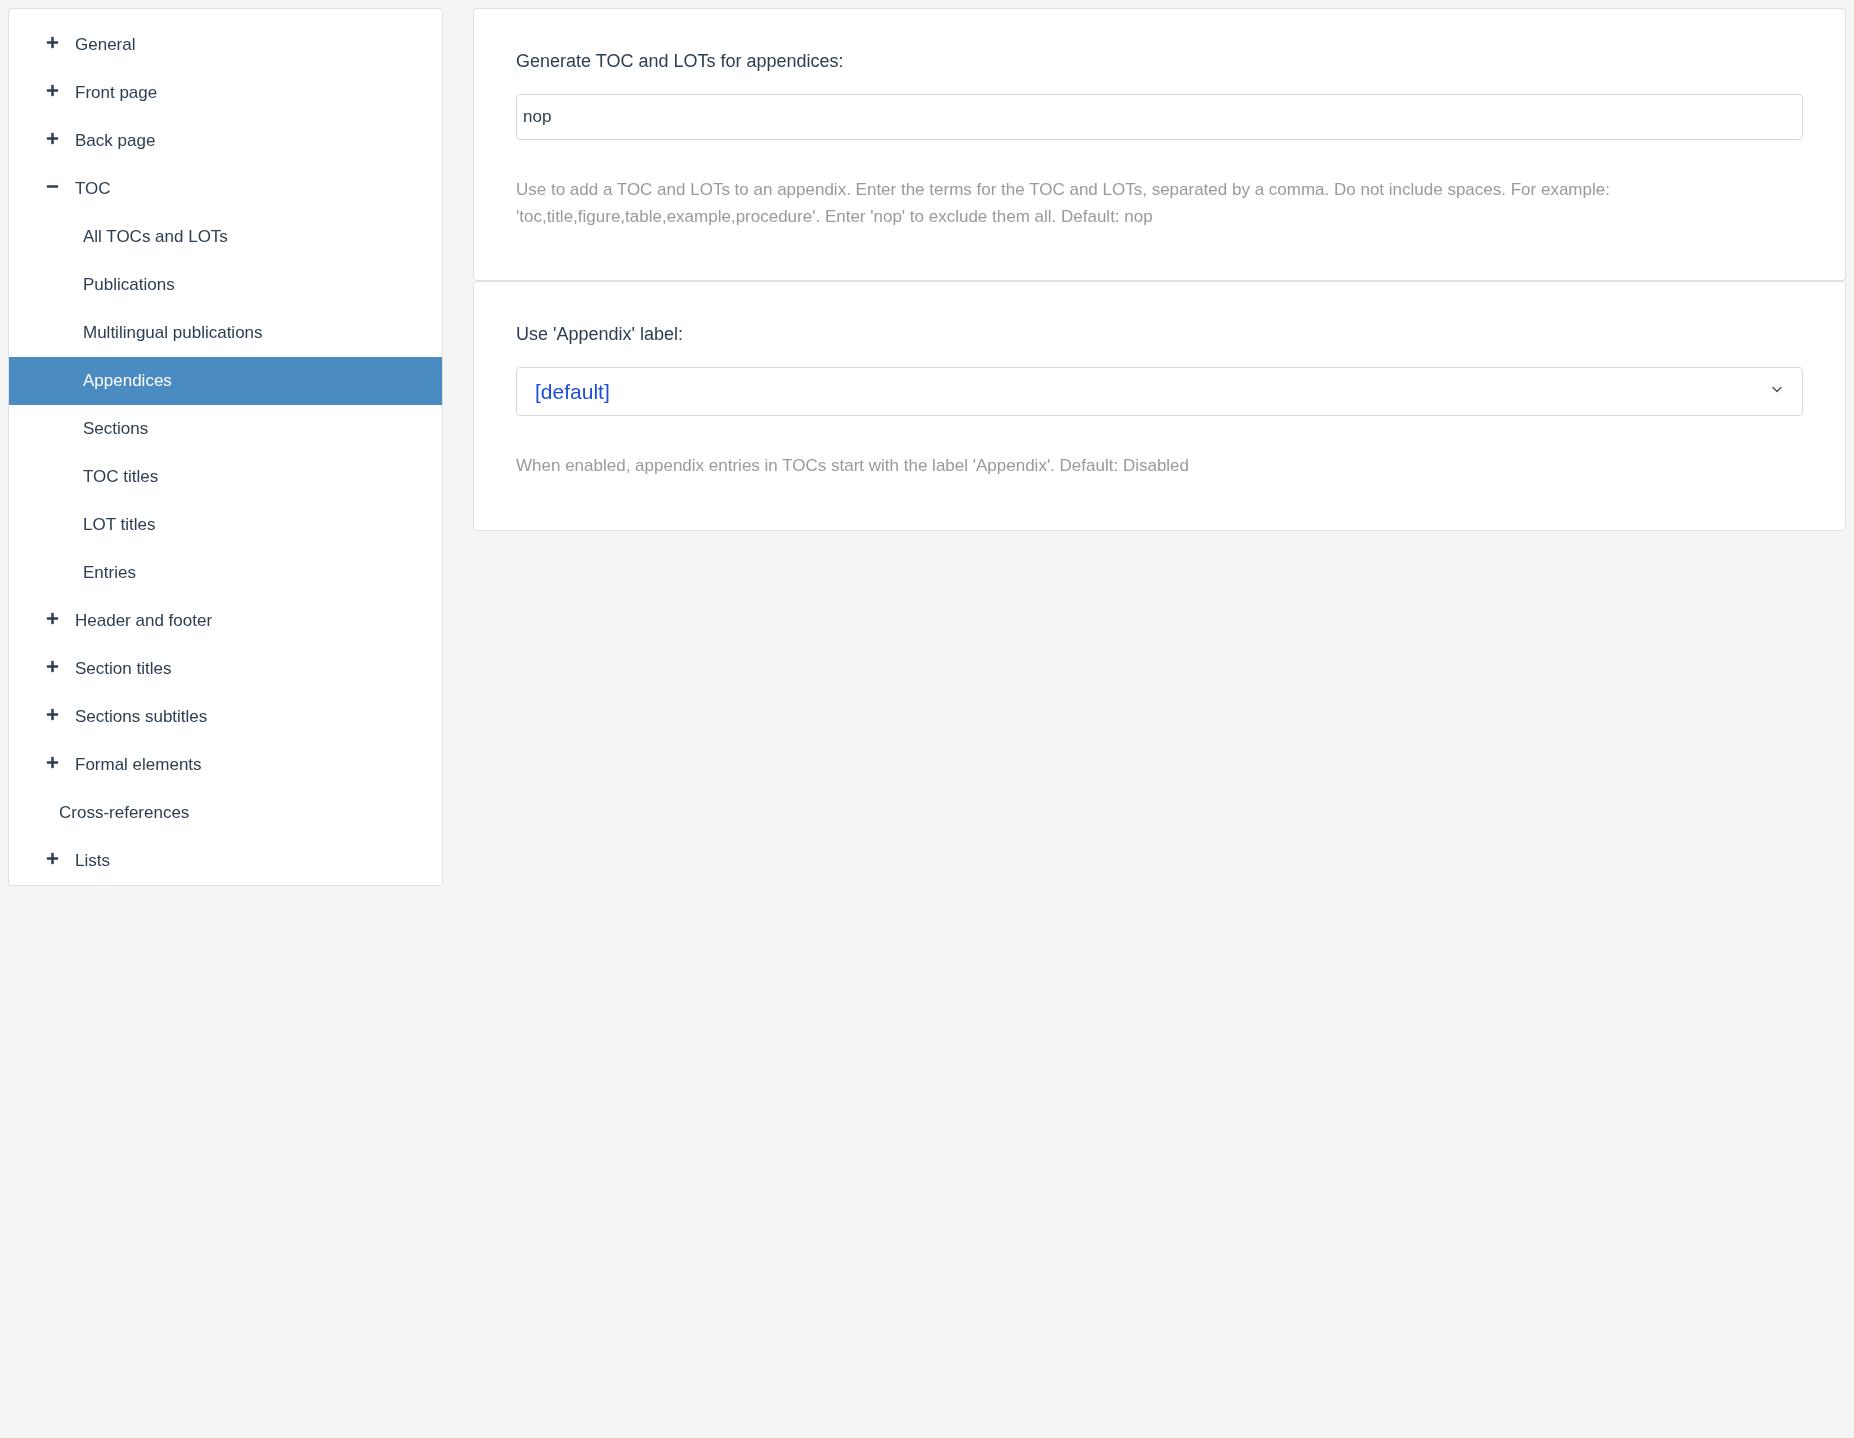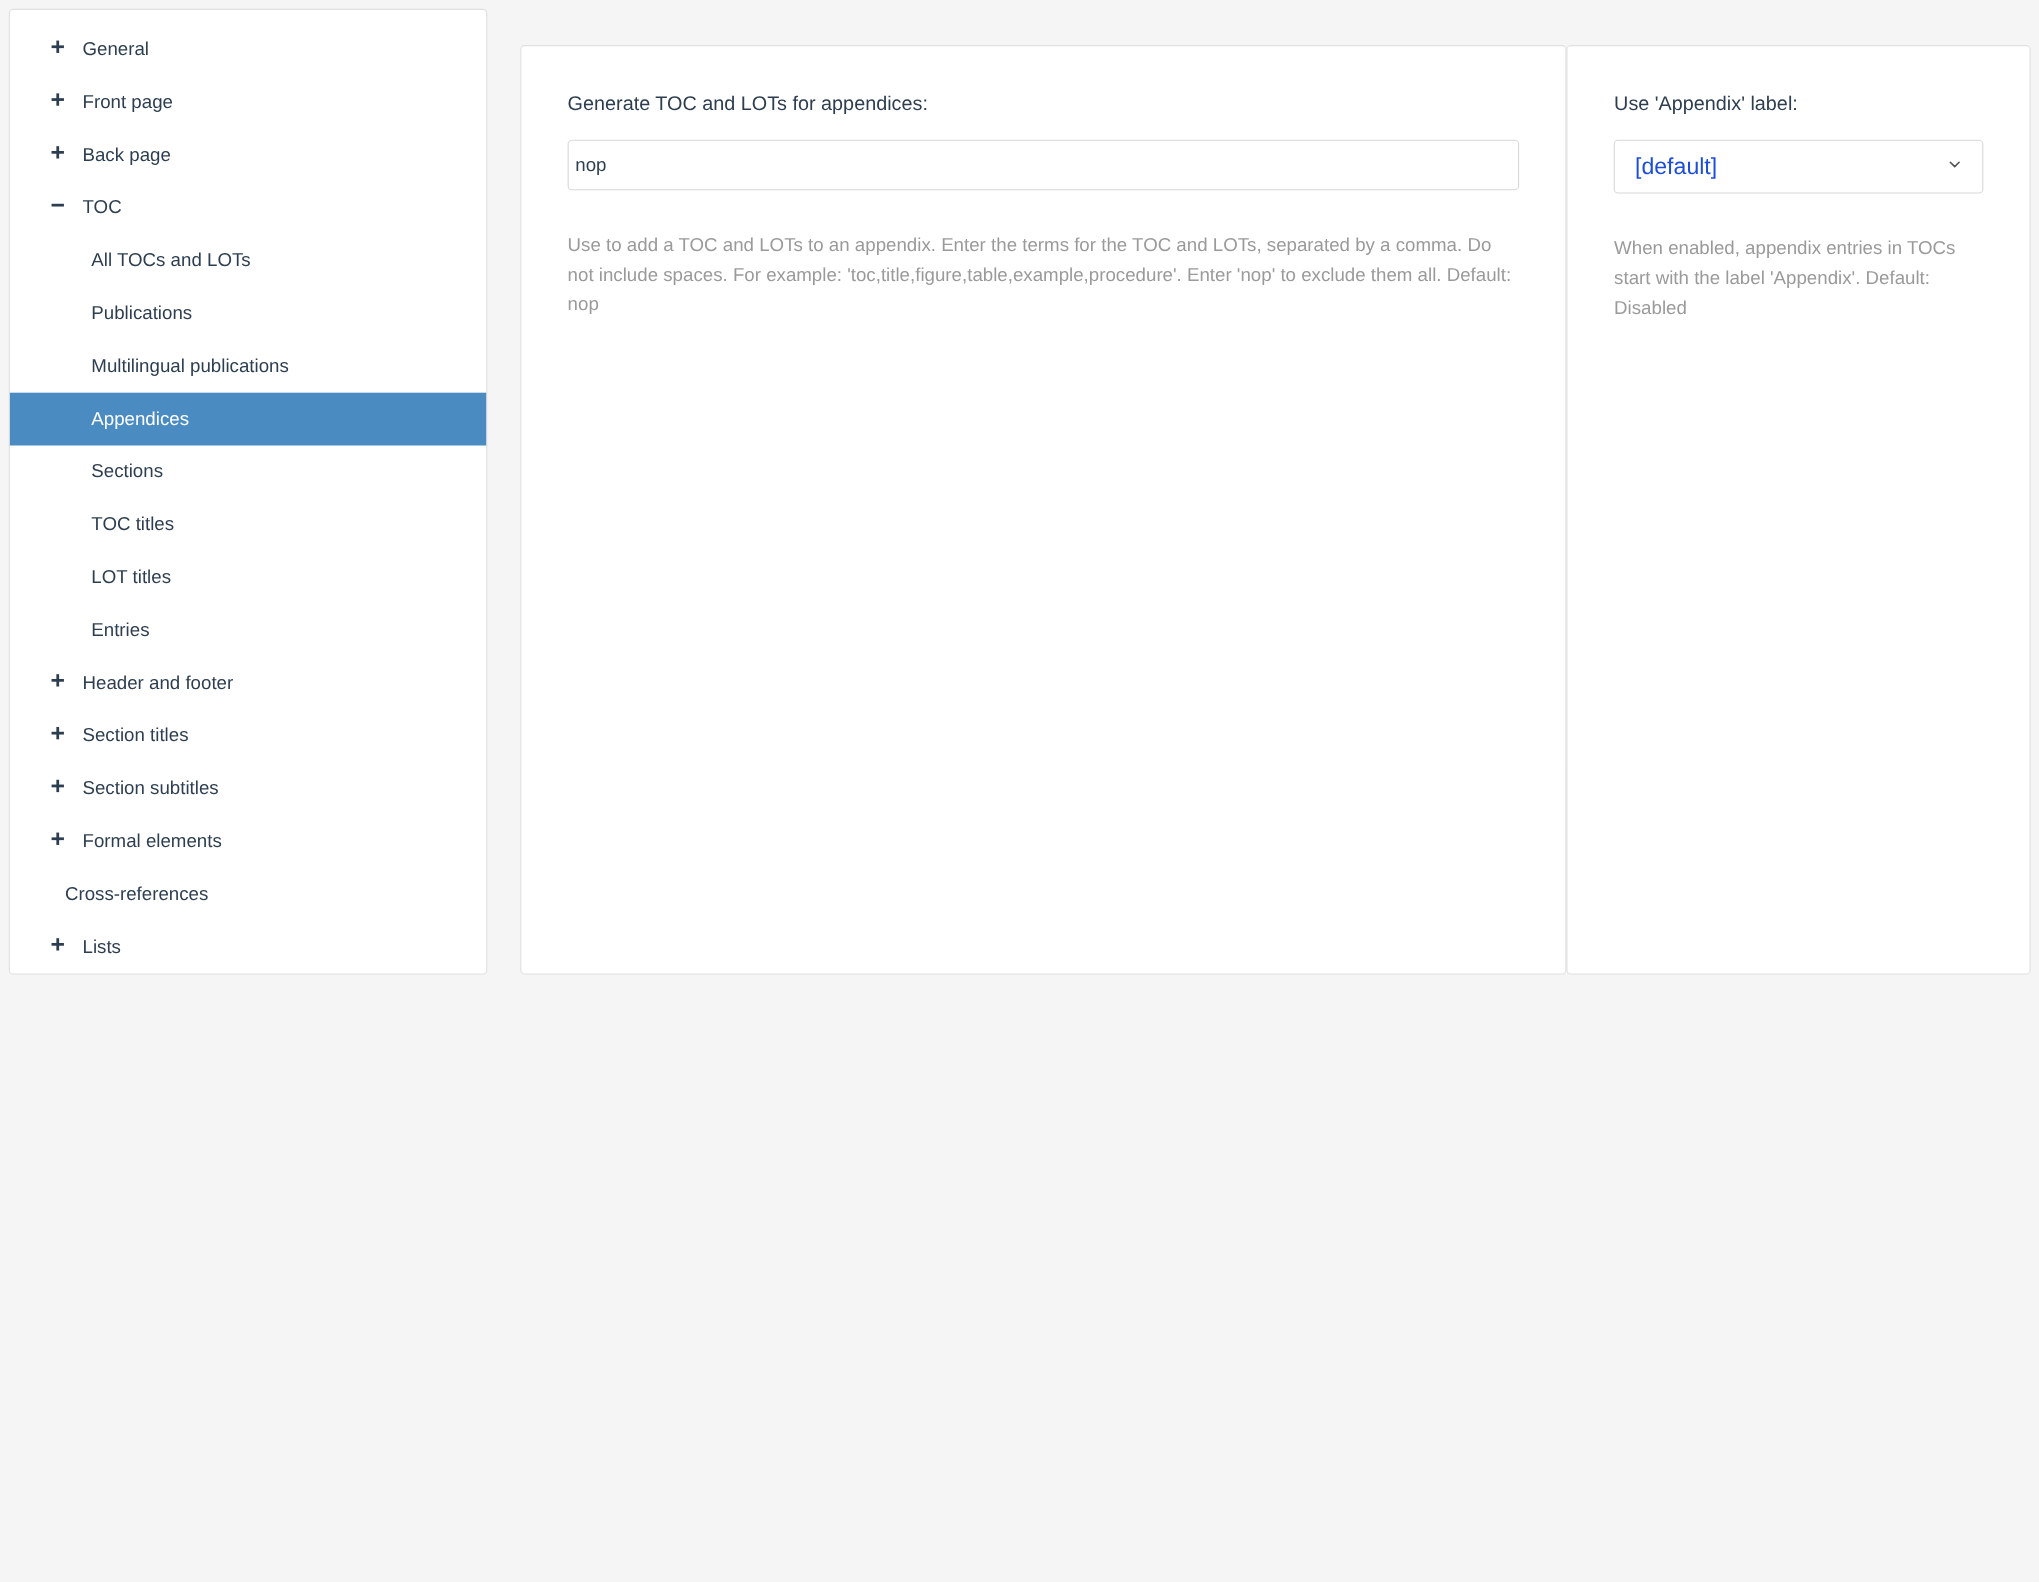--- a/index.html
+++ b/index.html
@@ -52,22 +52,21 @@
       margin-right: 4px;
       color: #2c3e50;
     }
     .nav-icon svg {
       width: 15px;
       height: 15px;
     }
     .main {
       flex: 1;
       display: flex;
-      flex-direction: row;
-      margin-top: 33px;
+      flex-direction: column;
     }
     .card {
       background: #fff;
       border: 1px solid #e0e0e0;
       border-radius: 4px;
       padding: 42px 42px 50px 42px;
     }
     .card-title {
       font-size: 18px;
       color: #2c3e50;
@@ -204,21 +203,21 @@
         </span>
         <span>Section titles</span>
       </div>
       <div class="nav-item">
         <span class="nav-icon">
           <svg viewBox="0 0 24 24">
             <rect x="10" y="3" width="4" height="18" fill="currentColor"></rect>
             <rect x="3" y="10" width="18" height="4" fill="currentColor"></rect>
           </svg>
         </span>
-        <span>Section subtitles</span>
+        <span>Sections subtitles</span>
       </div>
       <div class="nav-item">
         <span class="nav-icon">
           <svg viewBox="0 0 24 24">
             <rect x="10" y="3" width="4" height="18" fill="currentColor"></rect>
             <rect x="3" y="10" width="18" height="4" fill="currentColor"></rect>
           </svg>
         </span>
         <span>Formal elements</span>
       </div>

